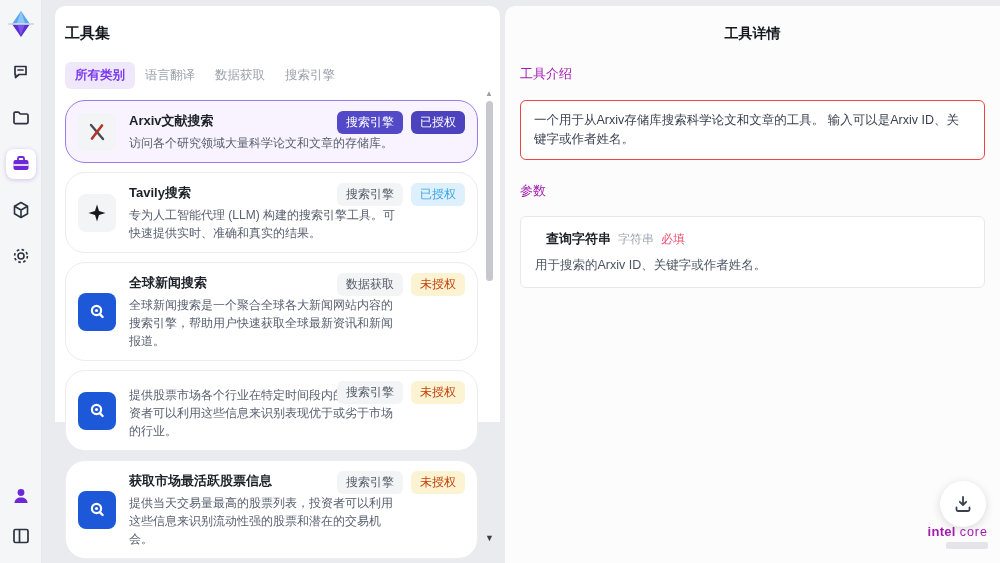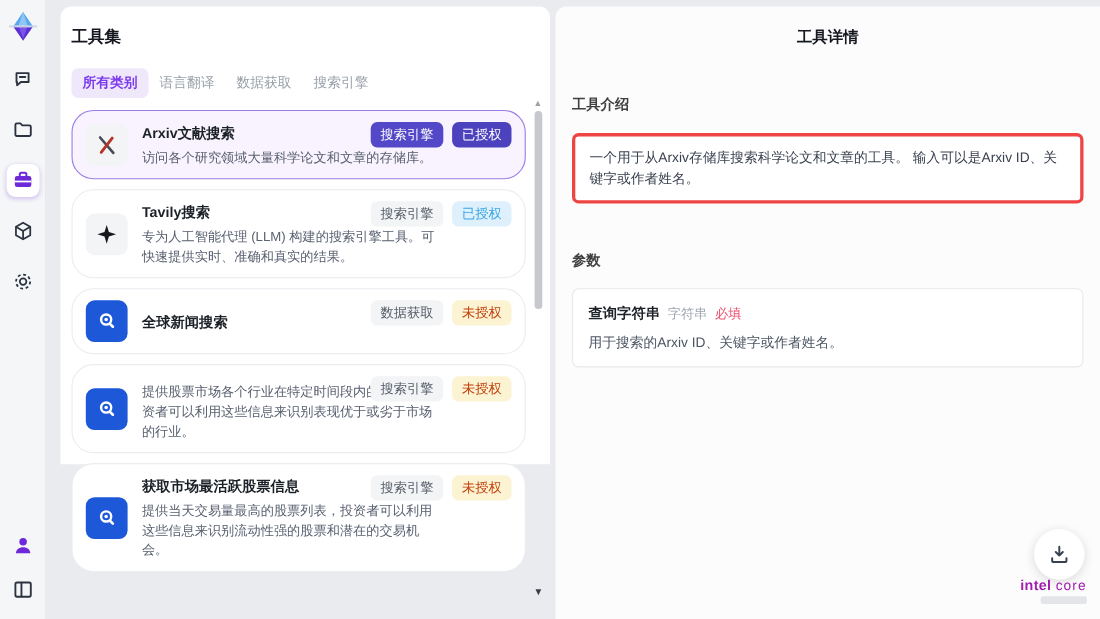--- a/index.html
+++ b/index.html
@@ -63,31 +63,31 @@
   .sb-up   { position:absolute; right:7px; top:84px;  color:#9aa0a8; font-size:8px; line-height:8px; cursor:pointer; }
   .sb-thumb{ position:absolute; right:7px; top:95px;  width:7px; height:180px; background:#c6c8cd; border-radius:4px; cursor:pointer; }
   .sb-down { position:absolute; right:6px; top:528px; color:#3a3f46; font-size:9px; line-height:9px; cursor:pointer; }
 
   
   .panel-detail {
     position:absolute; left:505px; top:6px; width:495px; height:557px;
     background:#fcfcfd; border-radius:10px 0 0 0; padding:0 15px;
   }
   .detail-title  { font-size:14px; font-weight:bold; color:#15181f; padding-top:19px;text-align:center; }
-  .section-head  { font-size:13px; font-weight:bold; color:#404040; margin-top:43px; }
+  .section-head  { font-size:13px; font-weight:normal; color:#a21caf; margin-top:22px; }
   .intro-box {
-    margin-top:17px; background:#fff; border:3px solid #ef4444; border-radius:6px;
+    margin-top:17px; background:#fff; border:1px solid #ef4444; border-radius:6px;
     padding:10px 13px; font-size:12.5px; color:#3a4150; line-height:1.5;
   }
   .param-card {
     margin-top:16px; background:#fff; border:1px solid #e7e8ec; border-radius:6px;
     padding:13px 14px;
   }
   .param-line { display:flex; align-items:baseline; gap:7px; }
-  .param-name { font-size:13px; font-weight:bold; color:#1c2128; }
+  .param-name { font-size:13px; font-weight:bold; color:#1c2128;margin-left:11px; }
   .param-type { font-size:12px; color:#9ca3af; }
   .param-req  { font-size:12px; color:#ee4f6e; }
   .param-desc { margin-top:9px; font-size:12.5px; color:#4b5563; }
 
   
   .fab {
     position:absolute; right:14px; bottom:36px; width:46px; height:46px;
     background:#fff; border-radius:50%; box-shadow:0 2px 10px rgba(0,0,0,.14);
     display:flex; align-items:center; justify-content:center; color:#374151; cursor:pointer; z-index:6;
   }
@@ -221,20 +221,21 @@
     <div class="card">
       <div class="tool-icon blue">
         <svg width="22" height="22" viewBox="0 0 22 22" fill="none">
           <circle cx="10.5" cy="9.5" r="4.6" stroke="#ffffff" stroke-width="2.2"></circle>
           <circle cx="10.5" cy="9.5" r="1.6" fill="#ffffff"></circle>
           <path d="M13.8 13.2 L16.6 16" stroke="#ffffff" stroke-width="2.4" stroke-linecap="round"></path>
         </svg>
       </div>
       <div class="tool-body">
         <div class="tool-name">全球新闻搜索</div>
+        <div class="tool-desc">全球新闻搜索是一个聚合全球各大新闻网站内容的搜索引擎，帮助用户快速获取全球最新资讯和新闻报道。</div>
       </div>
       <div class="badges">
         <span class="pill pill-gray">数据获取</span>
         <span class="pill pill-yellow">未授权</span>
       </div>
     </div>
 
     <div class="card">
       <div class="tool-icon blue">
         <svg width="22" height="22" viewBox="0 0 22 22" fill="none">

